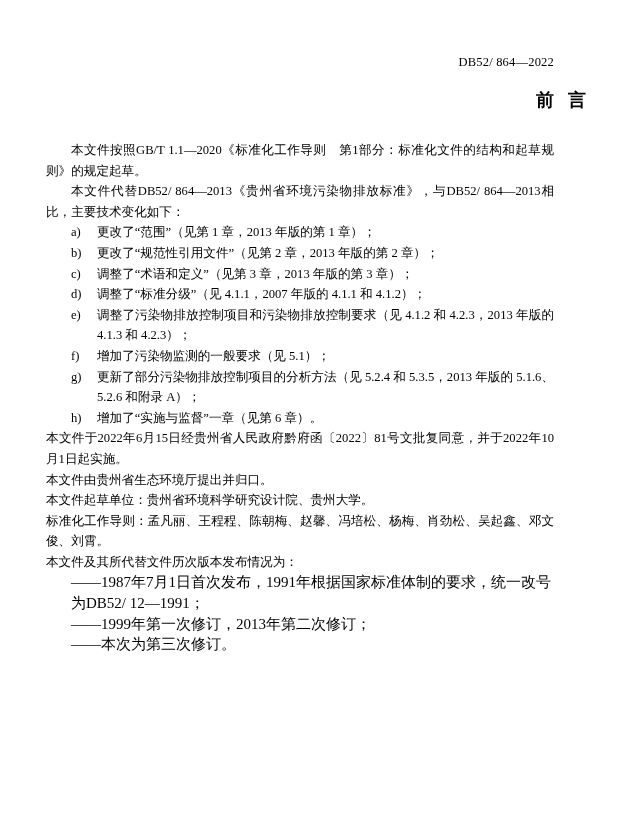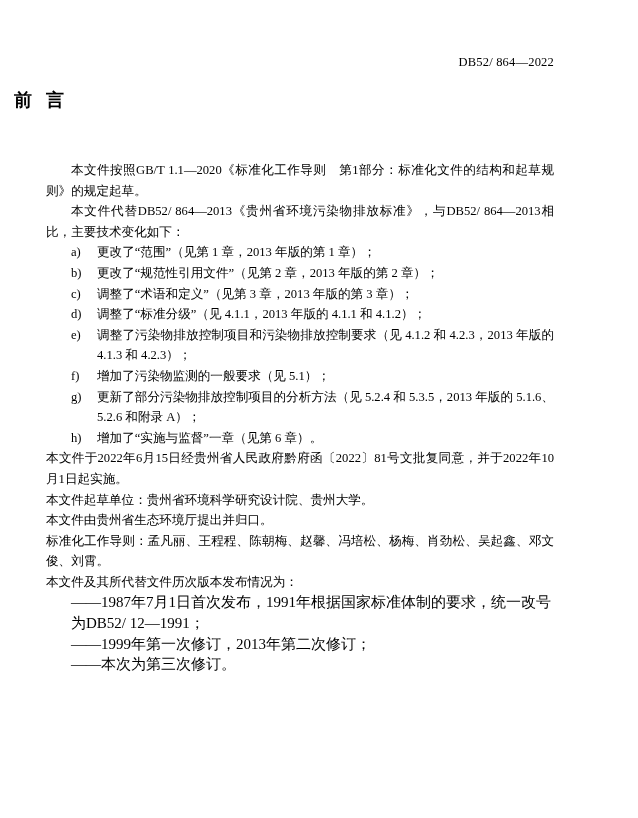--- a/index.html
+++ b/index.html
@@ -31,33 +31,32 @@
     top: 55px;
     font-size: 12.5px;
     letter-spacing: 0.2px;
     font-family: "Liberation Serif", "DejaVu Serif", serif;
   }
   .doc-title {
     position: absolute;
     left: 0;
     right: 0;
     top: 88px;
-    text-align: left;
+    text-align: right;
     font-size: 18px;
     font-weight: bold;
     letter-spacing: 14px;
     text-indent: 14px;
     font-family: "DejaVu Sans", "Liberation Sans", sans-serif;
   }
   .body-wrap {
     position: absolute;
     left: 46px;
     right: 46px;
     top: 140px;
-    margin-top: 20px;
   }
   p {
     margin: 0;
     font-size: 12.6px;
     line-height: 20.6px;
     text-align: justify;
     text-justify: inter-ideograph;
   }
   p.indent {
     text-indent: 25px;
@@ -111,43 +110,43 @@
       <div class="list-item">
         <span class="list-marker">b)</span>
         <span class="list-text">更改了“规范性引用文件”（见第 2 章，2013 年版的第 2 章）；</span>
       </div>
       <div class="list-item">
         <span class="list-marker">c)</span>
         <span class="list-text">调整了“术语和定义”（见第 3 章，2013 年版的第 3 章）；</span>
       </div>
       <div class="list-item">
         <span class="list-marker">d)</span>
-        <span class="list-text">调整了“标准分级”（见 4.1.1，2013 年版的 4.1.1 和 4.1.2）；</span>
+        <span class="list-text">调整了“标准分级”（见 4.1.1，2007 年版的 4.1.1 和 4.1.2）；</span>
       </div>
       <div class="list-item">
         <span class="list-marker">e)</span>
         <span class="list-text">调整了污染物排放控制项目和污染物排放控制要求（见 4.1.2 和 4.2.3，2013 年版的 4.1.3 和 4.2.3）；</span>
       </div>
       <div class="list-item">
         <span class="list-marker">f)</span>
         <span class="list-text">增加了污染物监测的一般要求（见 5.1）；</span>
       </div>
       <div class="list-item">
         <span class="list-marker">g)</span>
         <span class="list-text">更新了部分污染物排放控制项目的分析方法（见 5.2.4 和 5.3.5，2013 年版的 5.1.6、5.2.6 和附录 A）；</span>
       </div>
       <div class="list-item">
         <span class="list-marker">h)</span>
         <span class="list-text">增加了“实施与监督”一章（见第 6 章）。</span>
       </div>
     </div>
 
     <p>本文件于2022年6月15日经贵州省人民政府黔府函〔2022〕81号文批复同意，并于2022年10月1日起实施。</p>
+    <p>本文件由贵州省生态环境厅提出并归口。</p>
     <p>本文件起草单位：贵州省环境科学研究设计院、贵州大学。</p>
-    <p>本文件由贵州省生态环境厅提出并归口。</p>
     <p>标准化工作导则：孟凡丽、王程程、陈朝梅、赵馨、冯培松、杨梅、肖劲松、吴起鑫、邓文俊、刘霄。</p>
     <p>本文件及其所代替文件历次版本发布情况为：</p>
 
     <div class="list">
       <div class="dashline">——1987年7月1日首次发布，1991年根据国家标准体制的要求，统一改号为DB52/ 12—1991；</div>
       <div class="dashline">——1999年第一次修订，2013年第二次修订；</div>
       <div class="dashline">——本次为第三次修订。</div>
     </div>
 
   </div>

